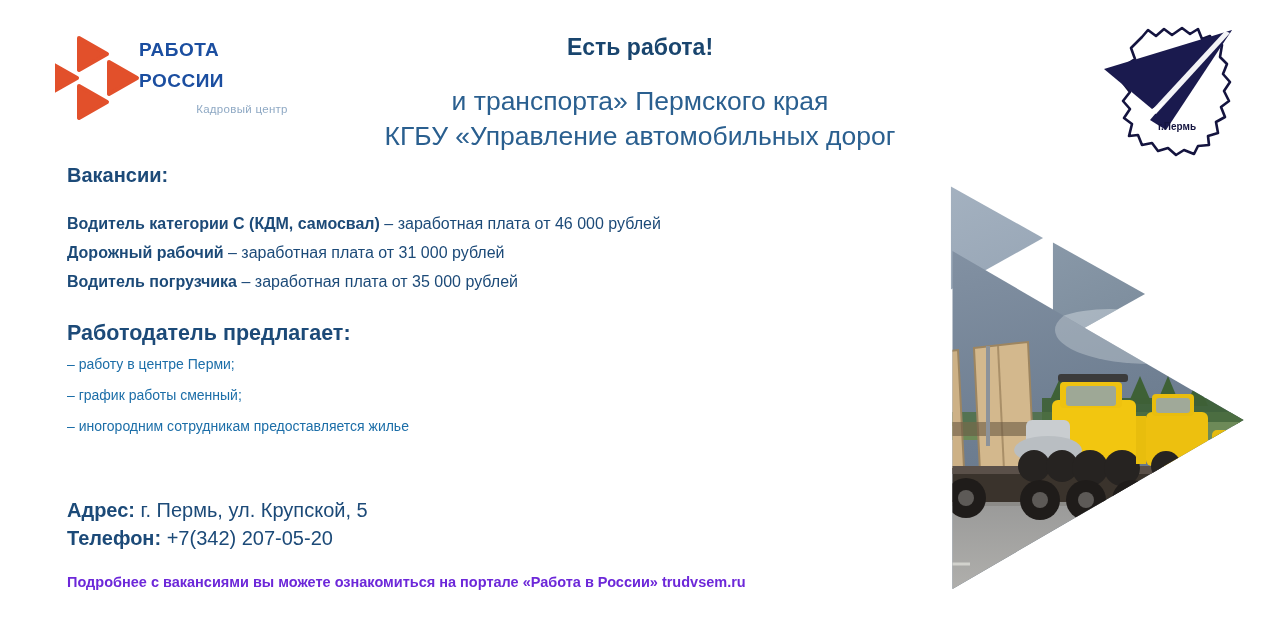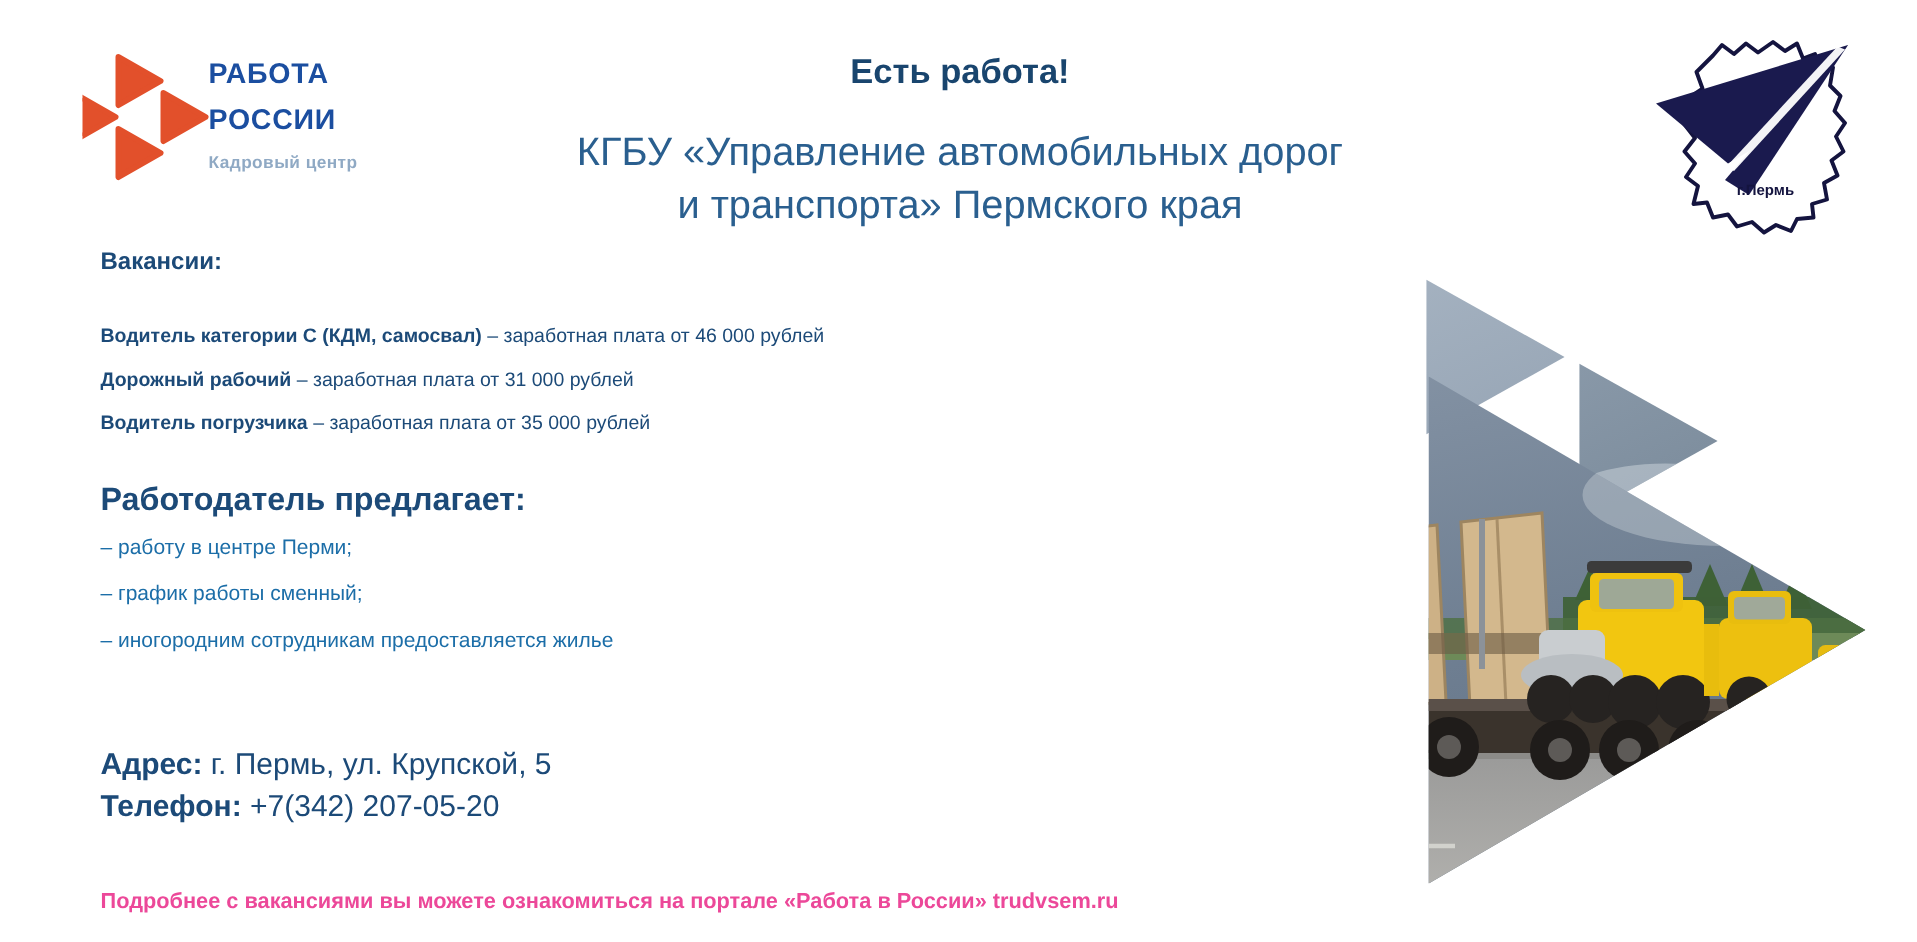--- a/index.html
+++ b/index.html
@@ -47,24 +47,23 @@
     line-height: 31px;
     letter-spacing: 0.5px;
     white-space: nowrap;
   }
   #brand-sub {
     color: #8fa9c4;
     font-size: 11.5px;
     line-height: 14px;
     letter-spacing: 0.3px;
     margin-top: 6px;
-    text-align: left;
+    text-align: center;
     padding-right: 4px;
     white-space: nowrap;
-    font-weight: bold;
   }
 
   
   #perm-emblem {
     position: absolute;
     left: 1090px;
     top: 12px;
     width: 175px;
     height: 150px;
   }
@@ -95,32 +94,32 @@
   }
   .org-line { display: block; }
 
   
   #vacancies-label {
     position: absolute;
     left: 67px;
     top: 163px;
     color: #1c4a78;
     font-weight: bold;
-    font-size: 16px;
+    font-size: 20px;
     line-height: 24px;
   }
   #vacancy-list {
     position: absolute;
     left: 67px;
     top: 209px;
     width: 880px;
   }
   .vacancy-row {
     color: #1c4a78;
-    font-size: 13px;
+    font-size: 16px;
     line-height: 29px;
     white-space: nowrap;
   }
   .vacancy-row .v-title { font-weight: bold; }
   .vacancy-row .v-pay { font-weight: normal; }
 
   #offer-block {
     position: absolute;
     left: 67px;
     top: 318px;
@@ -150,22 +149,22 @@
     font-size: 20px;
     line-height: 28px;
     white-space: nowrap;
   }
   .contact-row .c-label { font-weight: bold; }
   .contact-row .c-value { font-weight: normal; }
 
   #footer-note {
     position: absolute;
     left: 67px;
-    top: 591px;
-    color: #ec4899;
+    top: 572px;
+    color: #6d28d9;
     font-weight: bold;
     font-size: 14.5px;
     line-height: 20px;
     white-space: nowrap;
   }
 
   
   #collage {
     position: absolute;
     left: 900px;
@@ -252,22 +251,22 @@
         <path d="M142 18 L76 118 L60 108 L126 30 Z"></path>
       </g>
 
       <path d="M140 21 L66 102 L61 99 L135 19 Z" fill="#ffffff" opacity="0.95"></path>
       <text x="87" y="118" text-anchor="middle" font-family="Liberation Sans, sans-serif" font-size="10" font-weight="bold" fill="#14143f">г.Пермь</text>
     </svg>
   </div>
 
   <div id="headline">Есть работа!</div>
   <div id="org-title">
+    <span class="org-line">и транспорта» Пермского края</span>
     <span class="org-line">КГБУ «Управление автомобильных дорог</span>
-    <span class="org-line">и транспорта» Пермского края</span>
   </div>
 
   <div id="vacancies-label">Вакансии:</div>
   <div id="vacancy-list">
     <div class="vacancy-row">
       <span class="v-title">Водитель категории С (КДМ, самосвал)</span><span class="v-pay"> – заработная  плата  от 46 000 рублей</span>
     </div>
     <div class="vacancy-row">
       <span class="v-title">Дорожный рабочий</span><span class="v-pay"> – заработная  плата  от 31 000 рублей</span>
     </div>

